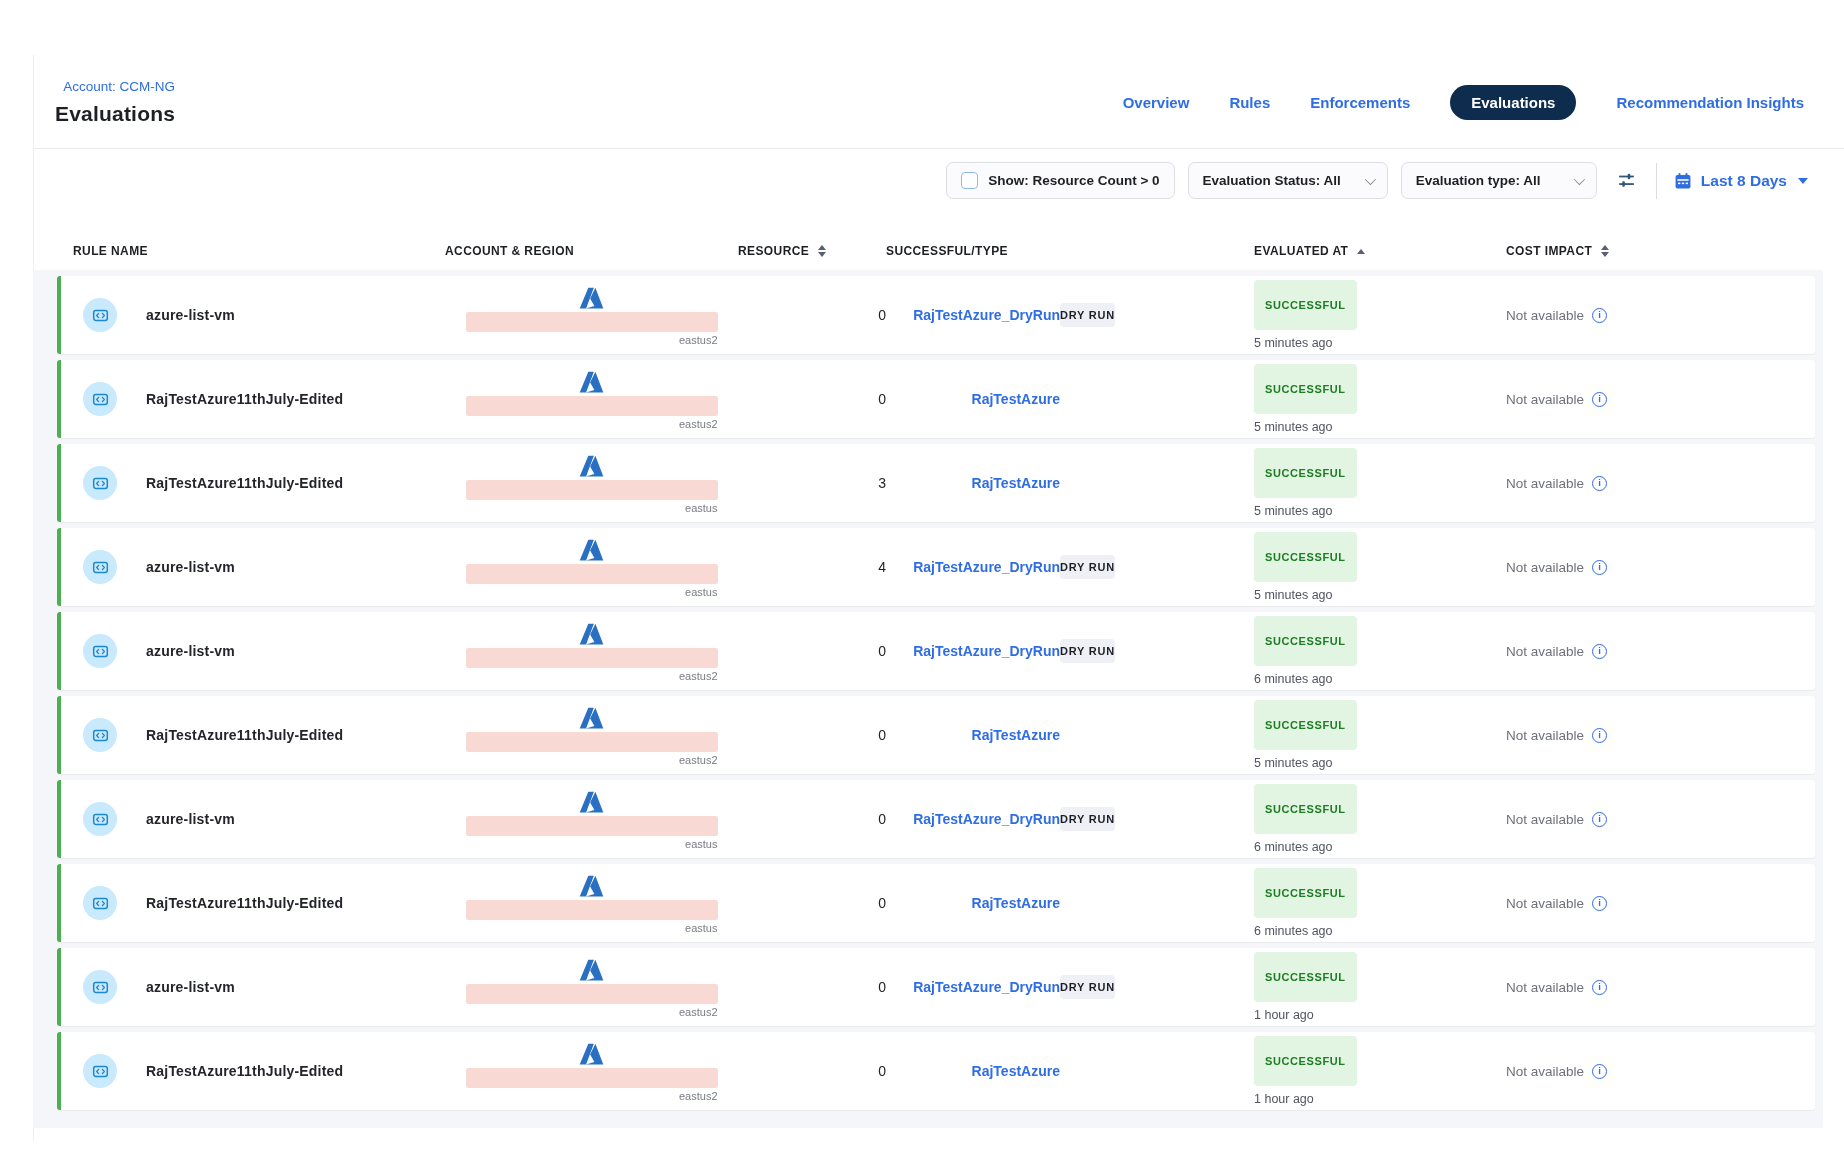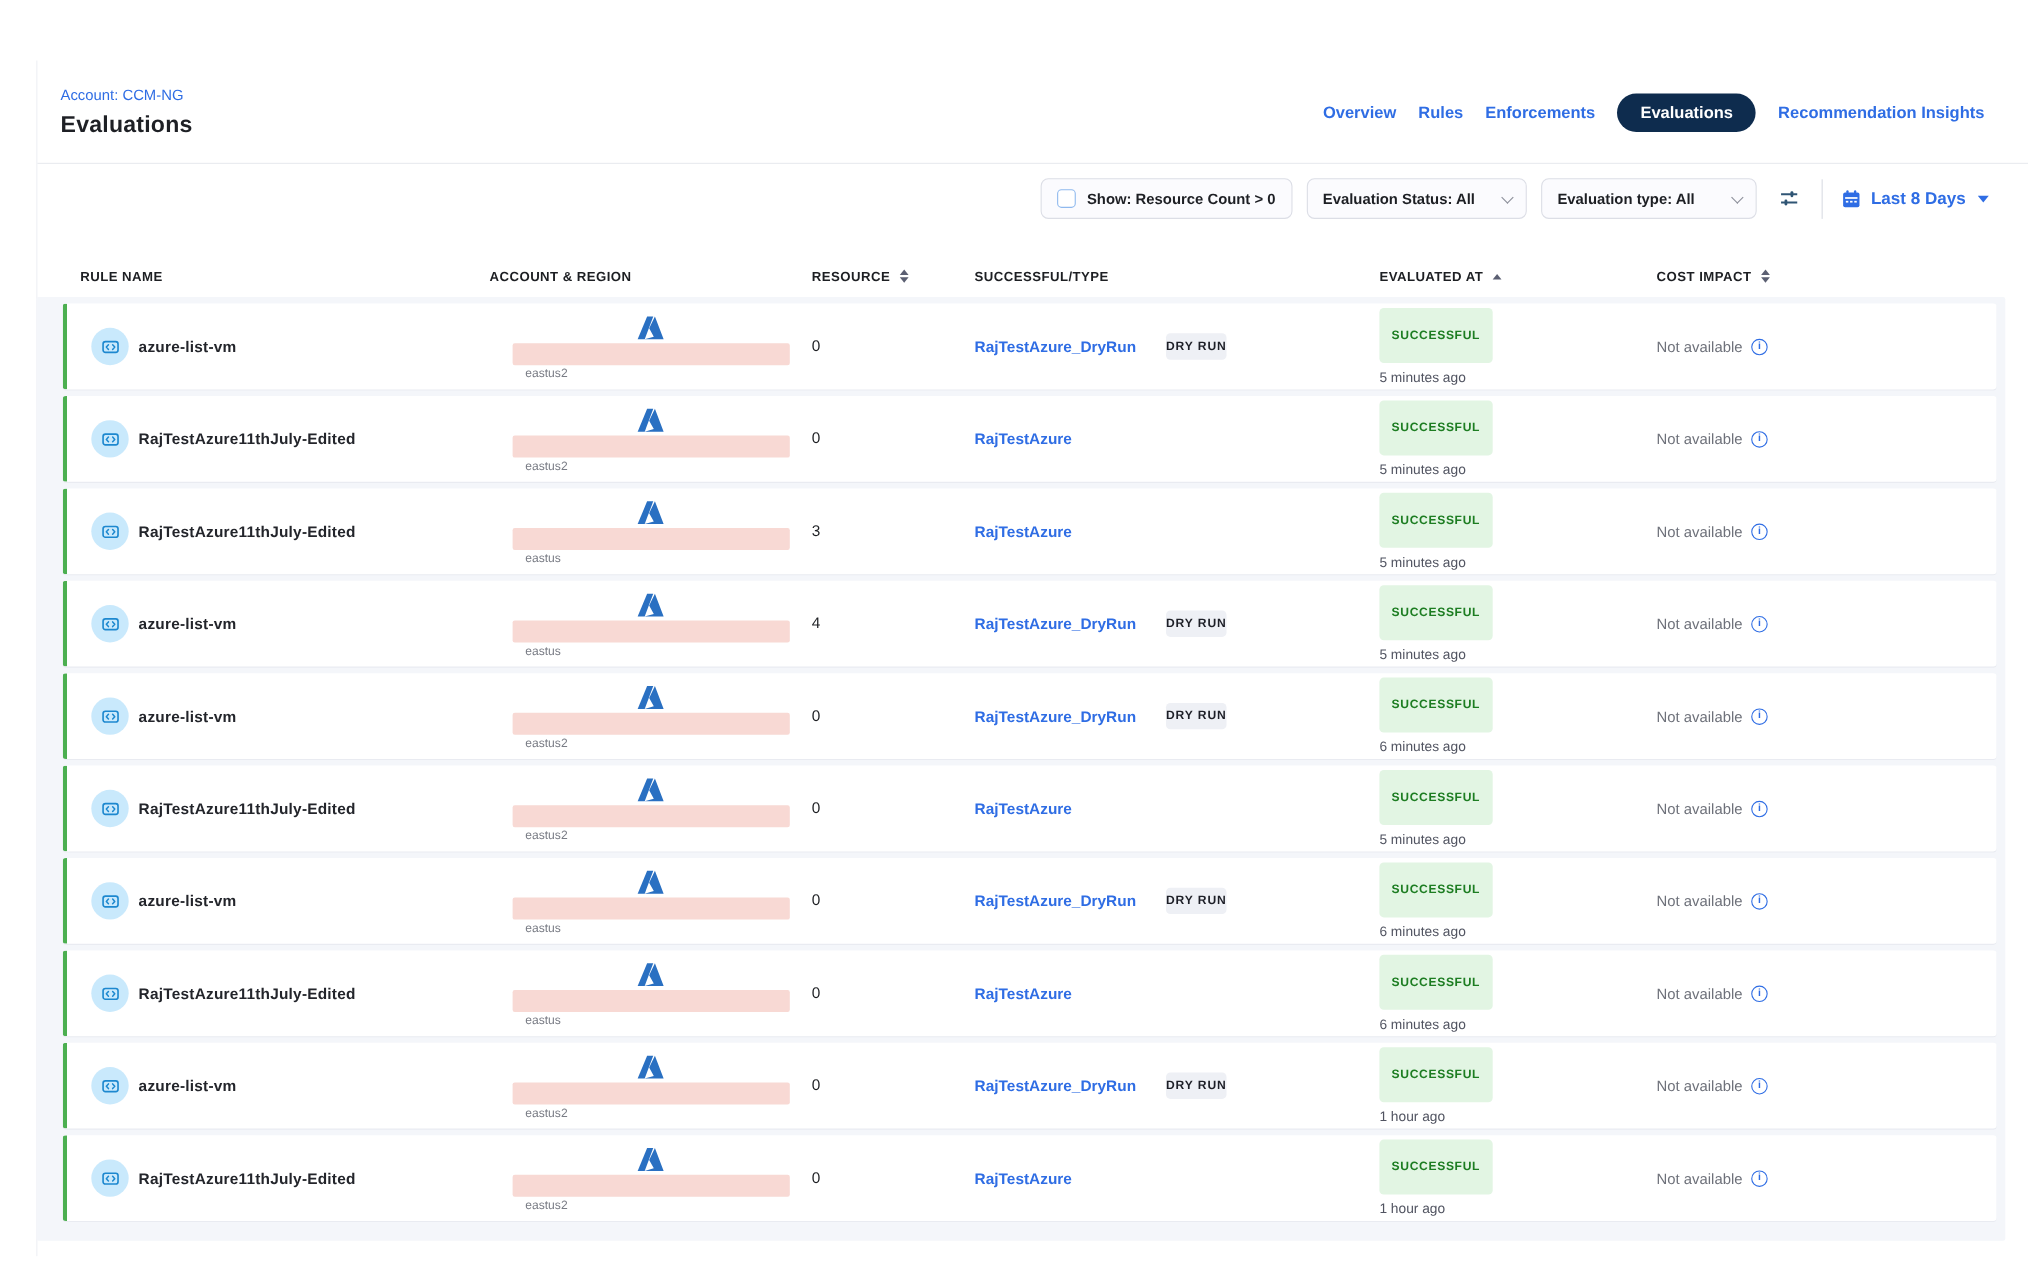--- a/index.html
+++ b/index.html
@@ -1,29 +1,29 @@
 <!DOCTYPE html>
 <html><head>
 <meta charset="utf-8">
 <style>
   * { margin:0; padding:0; box-sizing:border-box; }
   html,body { width:1844px; height:1162px; background:#ffffff; overflow:hidden;
     font-family:"Liberation Sans","DejaVu Sans",sans-serif; }
 
-  .app { position:relative; width:1844px; height:1162px; background:#fff; }
+  .app { position:relative; width:1844px; height:1162px; background:#fff;text-align:right; }
   .content-edge { position:absolute; left:33px; top:55px; bottom:20px; width:1px; background:#eef0f4; }
 
   
   .page-header { position:absolute; left:55px; right:30px; top:62px; height:80px;
     display:flex; justify-content:space-between; align-items:center; }
   .title-block { display:flex; flex-direction:column; gap:8px; }
   .account-link { color:#2f6de4; font-size:13.5px; font-weight:500; cursor:pointer; }
   .page-title { color:#1e2025; font-size:21px; font-weight:700; letter-spacing:.2px; }
 
-  .top-nav { display:flex; align-items:center; gap:20px; padding-right:10px; }
+  .top-nav { display:flex; align-items:center; gap:40px; padding-right:10px; }
   .nav-item { font-size:15px; font-weight:600; color:#2f6de4; cursor:pointer; white-space:nowrap; }
   .nav-item.active { background:#0e2c4e; color:#ffffff; padding:9px 21px; border-radius:18px; }
 
   .header-divider { position:absolute; left:34px; right:0; top:148px; height:1px; background:#e8eaef; }
 
   
   .filter-bar { position:absolute; right:32px; top:162px; height:37px;
     display:flex; align-items:center; gap:13px; }
   .control { height:37px; display:flex; align-items:center; gap:10px; padding:0 14px;
     border:1px solid #dcdee6; border-radius:7px; background:#fbfbfe; cursor:pointer; }
@@ -52,21 +52,21 @@
   .table-area { position:absolute; left:33px; width:1790px; top:270px; height:858px;
     background:#f4f6fa; padding:6px 8px 18px 24px; border-radius:2px; }
 
   .row-card { position:relative; width:1758px; height:78px; margin-bottom:6px; background:#ffffff;
     border-left:4px solid #4caf50; border-radius:3px; padding:0 16px 0 12px;
     box-shadow:0 1px 0 rgba(30,40,70,.05); cursor:pointer; }
 
   .rule-cell { display:flex; align-items:center; }
   .rule-icon-circle { width:34px; height:34px; min-width:34px; border-radius:50%; background:#c9e9fc;
     display:flex; align-items:center; justify-content:center; margin-left:10px; }
-  .rule-name { font-size:14px; font-weight:600; color:#23252b; margin-left:9px; letter-spacing:.2px; }
+  .rule-name { font-size:14px; font-weight:600; color:#23252b; margin-left:29px; letter-spacing:.2px; }
 
   .account-cell { display:flex; align-items:center;flex-direction:column; }
   .account-stack { display:flex; flex-direction:column; }
   .redacted-bar { width:252px; height:20px; background:#f8d9d4; border-radius:2px; }
   .region-name { font-size:11px; color:#797c85; margin-top:2px; padding-left:12px; }
 
   .resource-count { font-size:14px; color:#1d1f23; font-weight:500; }
 
   .enforce-cell { display:flex; align-items:center; }
   .enforce-link { display:inline-block; width:174px; font-size:14px; font-weight:600; color:#2f6de4;

